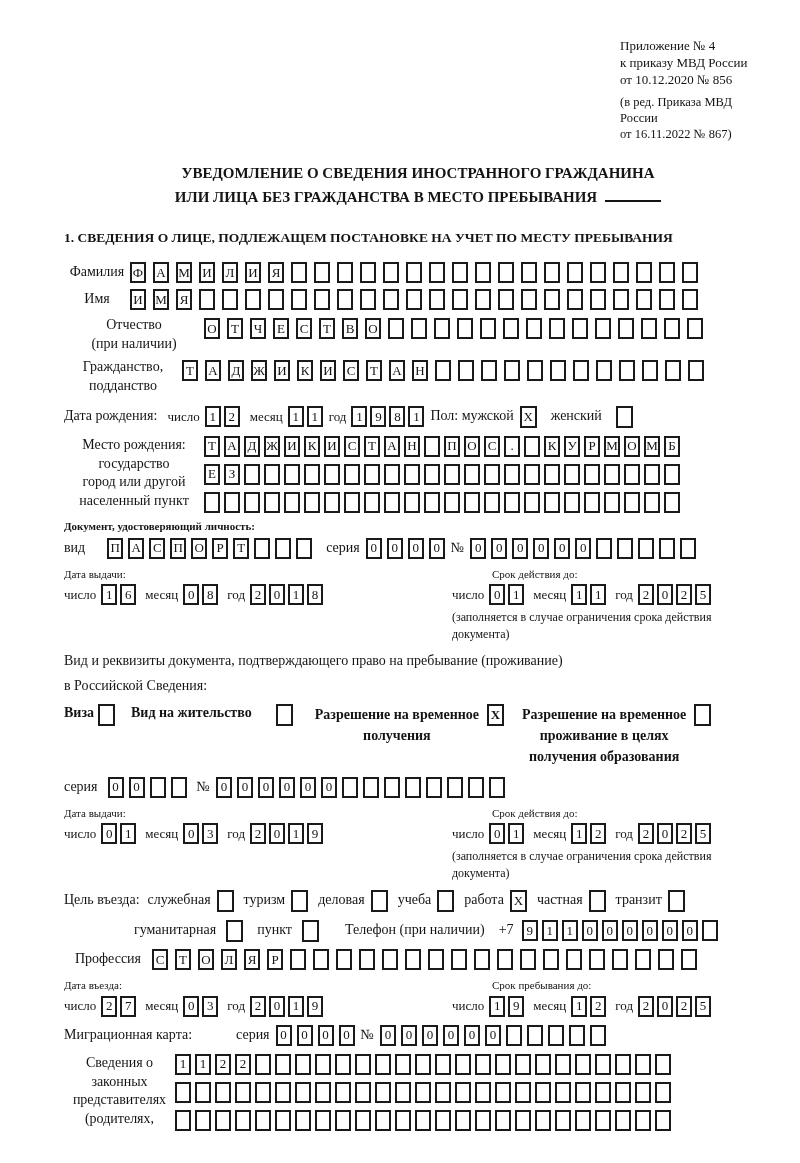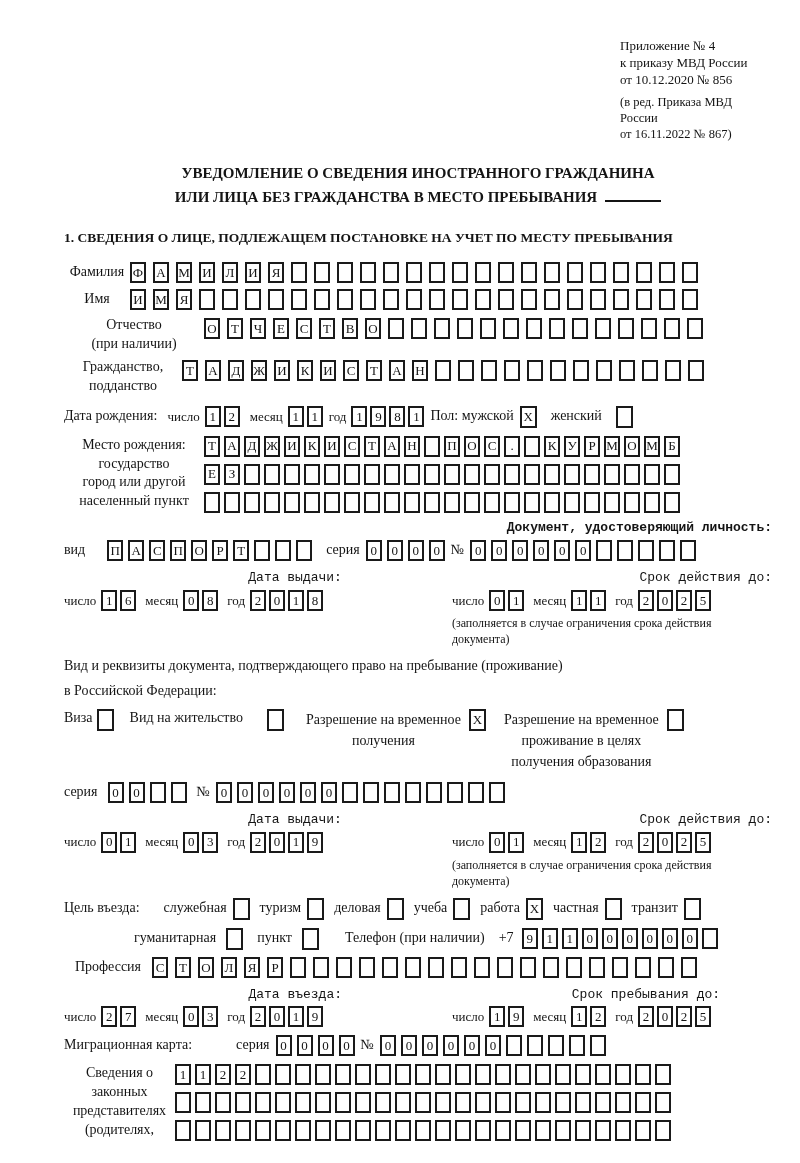--- a/index.html
+++ b/index.html
@@ -34,37 +34,37 @@
   .box {
     flex:none; width:17px; height:22px; border:2px solid #1a1a1a;
     display:inline-flex; align-items:center; justify-content:center; font-size:13px;
   }
   .stack > .cells { margin-top:7px; } .stack > .cells:first-child { margin-top:0; }
   .ml6 { margin-left:6px; } .ml10 { margin-left:10px; } .ml14 { margin-left:14px; }
   
   .datecols { display:flex; margin-top:8px; }
   .dcol { }
   .dcol.left { width:388px; }
-  .dtitle { text-align:right; font-size:13px;font-family:Liberation Mono, monospace; }
+  .dtitle { text-align:left; font-size:11px; }
   .dcol.left .dtitle { padding-right:110px; }
   .dcol.right .dtitle { padding-left:40px; }
   .drow { display:flex; align-items:center; margin-top:3px; }
   .slbl { font-size:13px; margin-right:5px; }
   .drow .cells { margin-right:9px; }
   .note { font-size:12px; margin-top:4px; }
   
   .para { margin-top:10px; font-size:14px; }
   
-  .optrow { display:flex; align-items:flex-start; margin-top:8px; }
+  .optrow { display:flex; align-items:flex-start; margin-top:8px;font-weight:bold; }
   .opt { display:flex; align-items:flex-start; }
   .opt .optlines { text-align:center; line-height:1.5; }
   .opt .box { margin-left:8px; }
   
   .plbl { margin-left:10px; margin-right:6px; }
-  .plbl.first { margin-left:24px; }
+  .plbl.first { margin-left:8px; }
   .phone-prefix { margin:0 8px 0 14px; }
 </style>
 </head>
 <body>
 
 <div class="page">
 
   <div class="hdr">
     <div>Приложение № 4</div>
     <div>к приказу МВД России</div>
@@ -401,21 +401,21 @@
             <span class="cell">0</span>
             <span class="cell">2</span>
             <span class="cell">5</span>
           </div>
       </div>
       <div class="note">(заполняется в случае ограничения срока действия документа)</div>
     </div>
   </div>
 
   <div class="para">Вид и реквизиты документа, подтверждающего право на пребывание (проживание)</div>
-  <div class="para" style="margin-top:6px;">в Российской Федерации:</div>
+  <div class="para" style="margin-top:6px;">в Российской Сведения:</div>
 
   <div class="optrow">
     <div class="opt">
       <span>Виза</span>
       <span class="box" style="margin-left:4px;"></span>
     </div>
     <div class="opt" style="margin-left:16px;">
       <span>Вид на жительство</span>
       <span class="box" style="margin-left:24px;"></span>
     </div>

